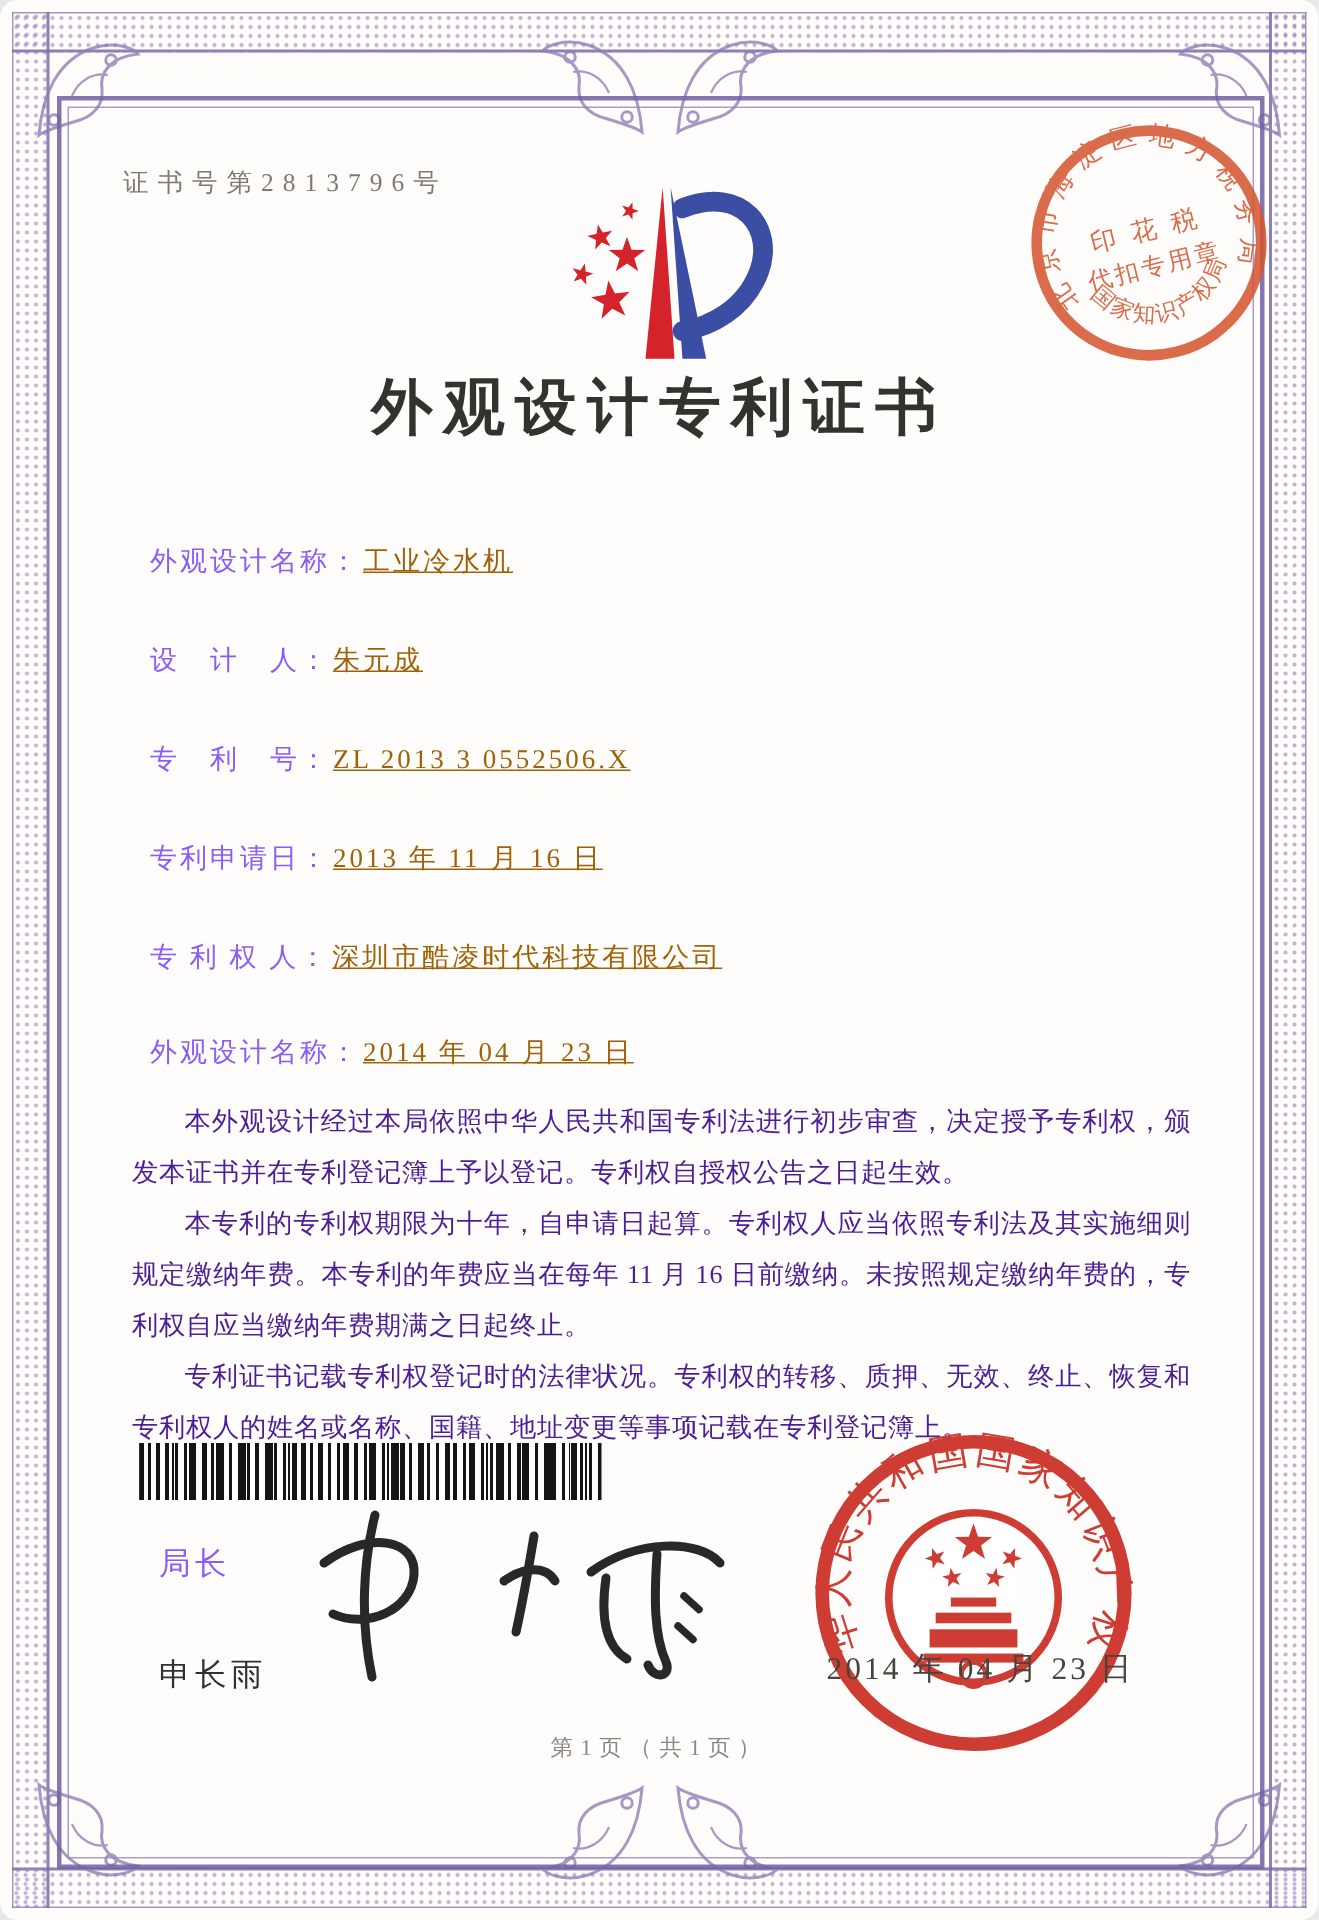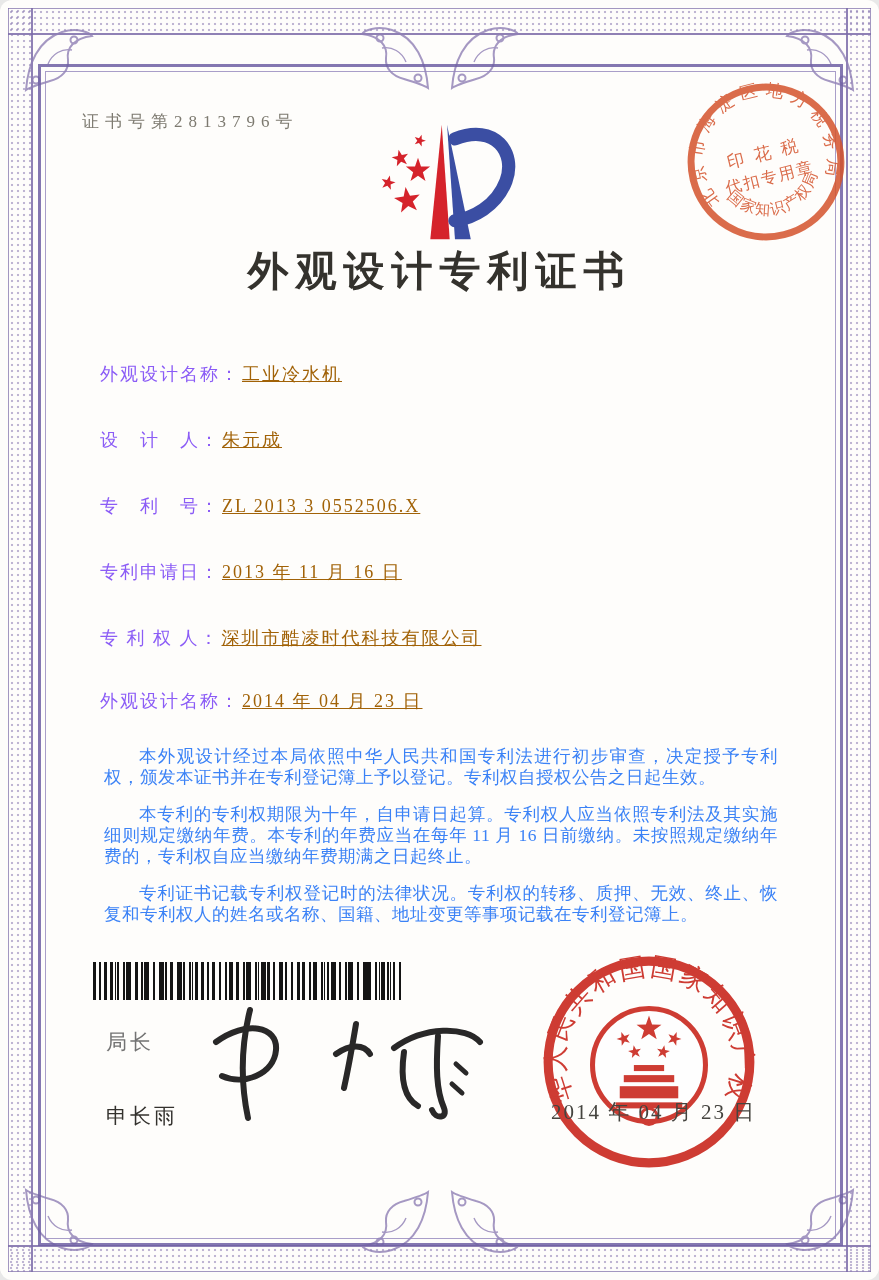--- a/index.html
+++ b/index.html
@@ -30,31 +30,31 @@
   .title{position:absolute;left:0;right:0;top:244px;text-align:center;font-size:41px;font-weight:bold;
          letter-spacing:7px;color:#34322d;}
   
   .fields{position:absolute;left:100px;top:362px;width:680px;}
   .field-row{position:absolute;left:0;font-size:18px;color:#8b8776;letter-spacing:2px;white-space:nowrap;}
   .fr0{top:0px;}.fr1{top:66px;}.fr2{top:132px;}.fr3{top:198px;}.fr4{top:264px;}.fr5{top:327px;}
   .field-label{color:#8b5cf6;}
   .field-value{color:#a16207;margin-left:2px;text-decoration:underline;}
   
   .body-text{position:absolute;left:88px;top:730px;width:706px;}
-  .body-text p{margin:16px;font-size:17.5px;line-height:21px;color:#3b82f6;text-align:justify;
+  .body-text p{margin:0;font-size:17.5px;line-height:34px;color:#4c1d95;text-align:justify;
                text-indent:2em;letter-spacing:.5px;}
   
   .barcode{position:absolute;left:93px;top:962px;width:308px;height:38px;
     background-image:
       repeating-linear-gradient(90deg,#141414 0 2px,transparent 2px 6px),
       repeating-linear-gradient(90deg,#141414 0 3px,transparent 3px 17px),
       repeating-linear-gradient(90deg,#141414 0 1px,transparent 1px 11px);
   }
   
-  .signer-title{position:absolute;left:106px;top:1028px;font-size:21px;color:#737373;letter-spacing:3px;font-family:"Liberation Sans","DejaVu Sans",sans-serif;}
+  .signer-title{position:absolute;left:106px;top:1028px;font-size:21px;color:#8b5cf6;letter-spacing:3px;font-family:"Liberation Sans","DejaVu Sans",sans-serif;}
   .signer-name{position:absolute;left:106px;top:1066px;font-size:21px;color:#33312d;letter-spacing:3px;font-family:"Liberation Sans","DejaVu Sans",sans-serif;margin-top:36px;}
   .signature{position:absolute;left:198px;top:996px;width:292px;height:126px;}
   
   .office-seal{position:absolute;left:533px;top:946px;width:232px;height:232px;}
   .seal-date{position:absolute;left:551px;top:1098px;font-size:21px;color:#45443f;letter-spacing:2px;white-space:nowrap;}
   .tax-stamp{position:absolute;left:680px;top:76px;width:172px;height:172px;transform:rotate(-14deg);}
   
   .footer{position:absolute;left:0;right:0;top:1156px;text-align:center;font-size:15px;
           color:#8a8880;letter-spacing:5px;}
   svg text{font-family:"Liberation Serif","DejaVu Serif",serif;}
@@ -200,14 +200,15 @@
         <textPath href="#taxTop" startOffset="50%" text-anchor="middle" textLength="258" lengthAdjust="spacing">北京市海淀区地方税务局</textPath>
       </text>
       <text font-size="15" fill="#d4532c">
         <textPath href="#taxBottom" startOffset="50%" text-anchor="middle" textLength="112" lengthAdjust="spacing">国家知识产权局</textPath>
       </text>
       <text x="85" y="82" text-anchor="middle" font-size="17" fill="#d4532c" letter-spacing="3">印 花 税</text>
       <text x="85" y="106" text-anchor="middle" font-size="16" fill="#d4532c" letter-spacing="2">代扣专用章</text>
     </g>
   </svg>
 
+  <div class="footer">第1页（共1页）</div>
 
 </div>
 
 </body></html>

